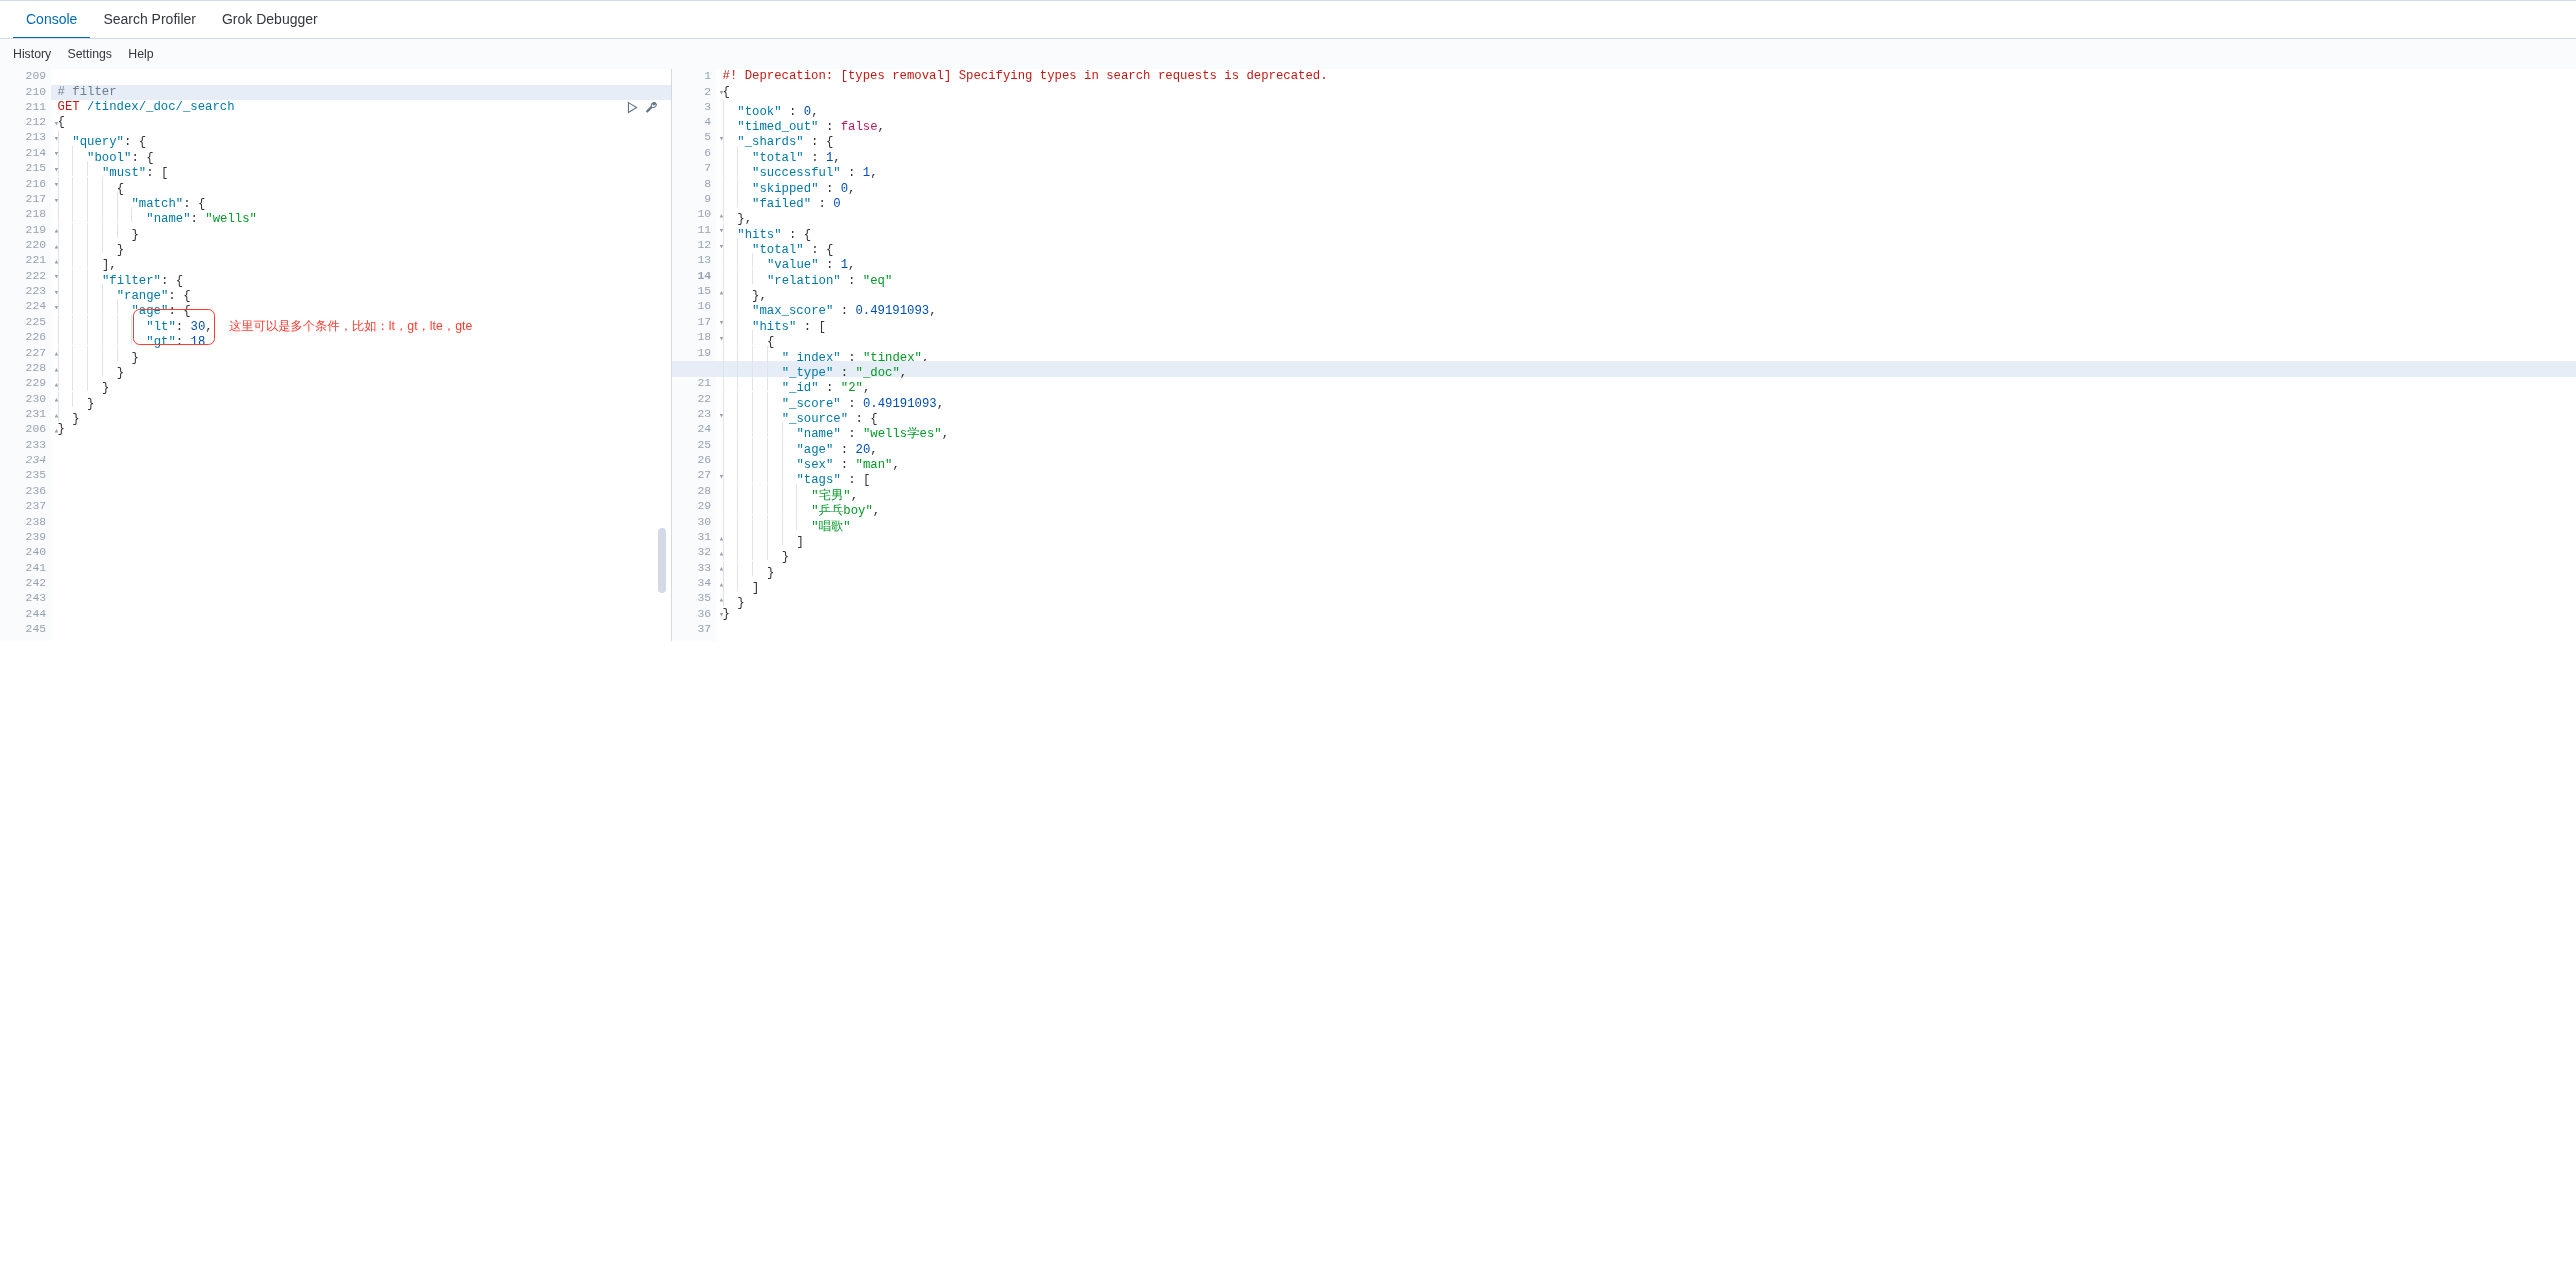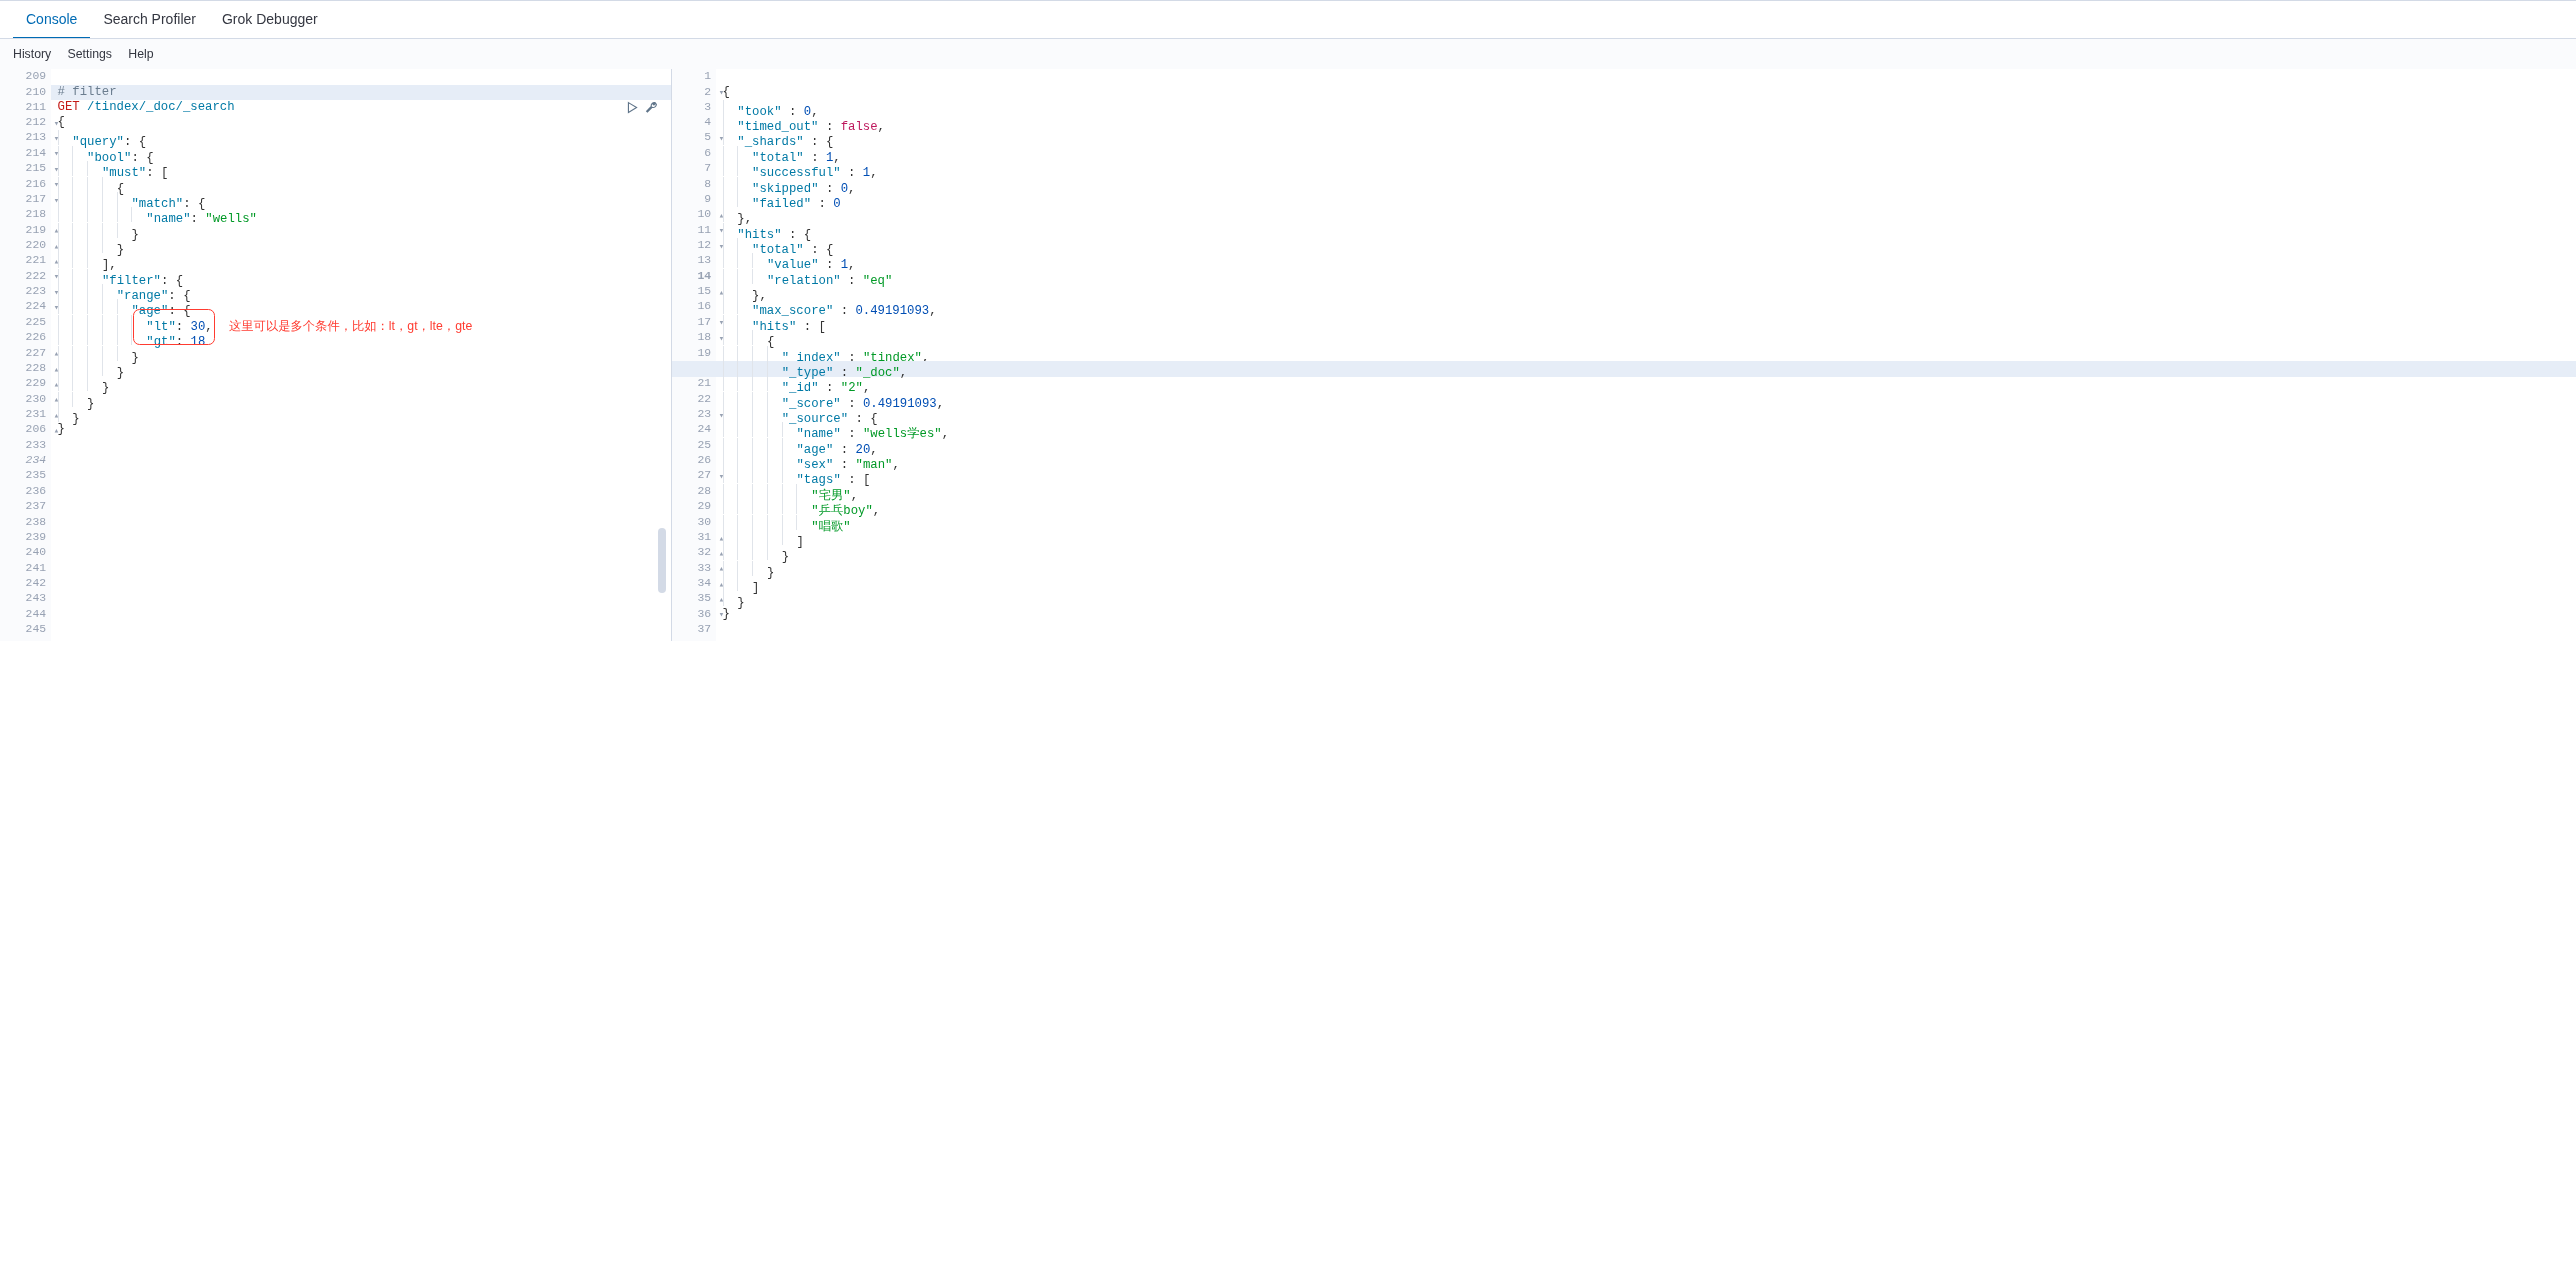--- a/index.html
+++ b/index.html
@@ -244,20 +244,21 @@
         <div class="fold" style="top: 493px;">▴</div>
         <div class="num" style="top: 507px;">34</div>
         <div class="fold" style="top: 509px;">▴</div>
         <div class="num" style="top: 522px;">35</div>
         <div class="fold" style="top: 524px;">▴</div>
         <div class="num" style="top: 538px;">36</div>
         <div class="fold" style="top: 539px;">▾</div>
         <div class="num" style="top: 553px;">37</div>
       </div>
     <div class="code code-r" id="code-right">
+        <div class="line" style="top: 0px;"><span class="tok-dep">#! Deprecation: [types removal] Specifying types in search requests is deprecated.</span></div>
         <div class="line" style="top: 15.4px;"><span class="tok-punc">{</span></div>
         <div class="line" style="top: 31px;"><span class="ig" style="display:inline-block;width:0.8px;height:14.7px;margin-right:0.8px;"></span><span style="display:inline-block;width:13px;"></span><span class="tok-key">"took"</span><span class="tok-punc"> </span><span class="tok-punc">:</span><span class="tok-punc"> </span><span class="tok-num">0</span><span class="tok-punc">,</span></div>
         <div class="line" style="top: 46px;"><span class="ig" style="display:inline-block;width:0.8px;height:14.7px;margin-right:0.8px;"></span><span style="display:inline-block;width:13px;"></span><span class="tok-key">"timed_out"</span><span class="tok-punc"> </span><span class="tok-punc">:</span><span class="tok-punc"> </span><span class="tok-bool">false</span><span class="tok-punc">,</span></div>
         <div class="line" style="top: 61px;"><span class="ig" style="display:inline-block;width:0.8px;height:14.7px;margin-right:0.8px;"></span><span style="display:inline-block;width:13px;"></span><span class="tok-key">"_shards"</span><span class="tok-punc"> </span><span class="tok-punc">:</span><span class="tok-punc"> </span><span class="tok-punc">{</span></div>
         <div class="line" style="top: 77px;"><span class="ig" style="display:inline-block;width:0.8px;height:14.7px;margin-right:0.8px;"></span><span style="display:inline-block;width:13px;"></span><span class="ig" style="display:inline-block;width:0.8px;height:14.7px;margin-right:0.8px;"></span><span style="display:inline-block;width:13px;"></span><span class="tok-key">"total"</span><span class="tok-punc"> </span><span class="tok-punc">:</span><span class="tok-punc"> </span><span class="tok-num">1</span><span class="tok-punc">,</span></div>
         <div class="line" style="top: 92px;"><span class="ig" style="display:inline-block;width:0.8px;height:14.7px;margin-right:0.8px;"></span><span style="display:inline-block;width:13px;"></span><span class="ig" style="display:inline-block;width:0.8px;height:14.7px;margin-right:0.8px;"></span><span style="display:inline-block;width:13px;"></span><span class="tok-key">"successful"</span><span class="tok-punc"> </span><span class="tok-punc">:</span><span class="tok-punc"> </span><span class="tok-num">1</span><span class="tok-punc">,</span></div>
         <div class="line" style="top: 108px;"><span class="ig" style="display:inline-block;width:0.8px;height:14.7px;margin-right:0.8px;"></span><span style="display:inline-block;width:13px;"></span><span class="ig" style="display:inline-block;width:0.8px;height:14.7px;margin-right:0.8px;"></span><span style="display:inline-block;width:13px;"></span><span class="tok-key">"skipped"</span><span class="tok-punc"> </span><span class="tok-punc">:</span><span class="tok-punc"> </span><span class="tok-num">0</span><span class="tok-punc">,</span></div>
         <div class="line" style="top: 123px;"><span class="ig" style="display:inline-block;width:0.8px;height:14.7px;margin-right:0.8px;"></span><span style="display:inline-block;width:13px;"></span><span class="ig" style="display:inline-block;width:0.8px;height:14.7px;margin-right:0.8px;"></span><span style="display:inline-block;width:13px;"></span><span class="tok-key">"failed"</span><span class="tok-punc"> </span><span class="tok-punc">:</span><span class="tok-punc"> </span><span class="tok-num">0</span></div>
         <div class="line" style="top: 138px;"><span class="ig" style="display:inline-block;width:0.8px;height:14.7px;margin-right:0.8px;"></span><span style="display:inline-block;width:13px;"></span><span class="tok-punc">}</span><span class="tok-punc">,</span></div>
         <div class="line" style="top: 154px;"><span class="ig" style="display:inline-block;width:0.8px;height:14.7px;margin-right:0.8px;"></span><span style="display:inline-block;width:13px;"></span><span class="tok-key">"hits"</span><span class="tok-punc"> </span><span class="tok-punc">:</span><span class="tok-punc"> </span><span class="tok-punc">{</span></div>

